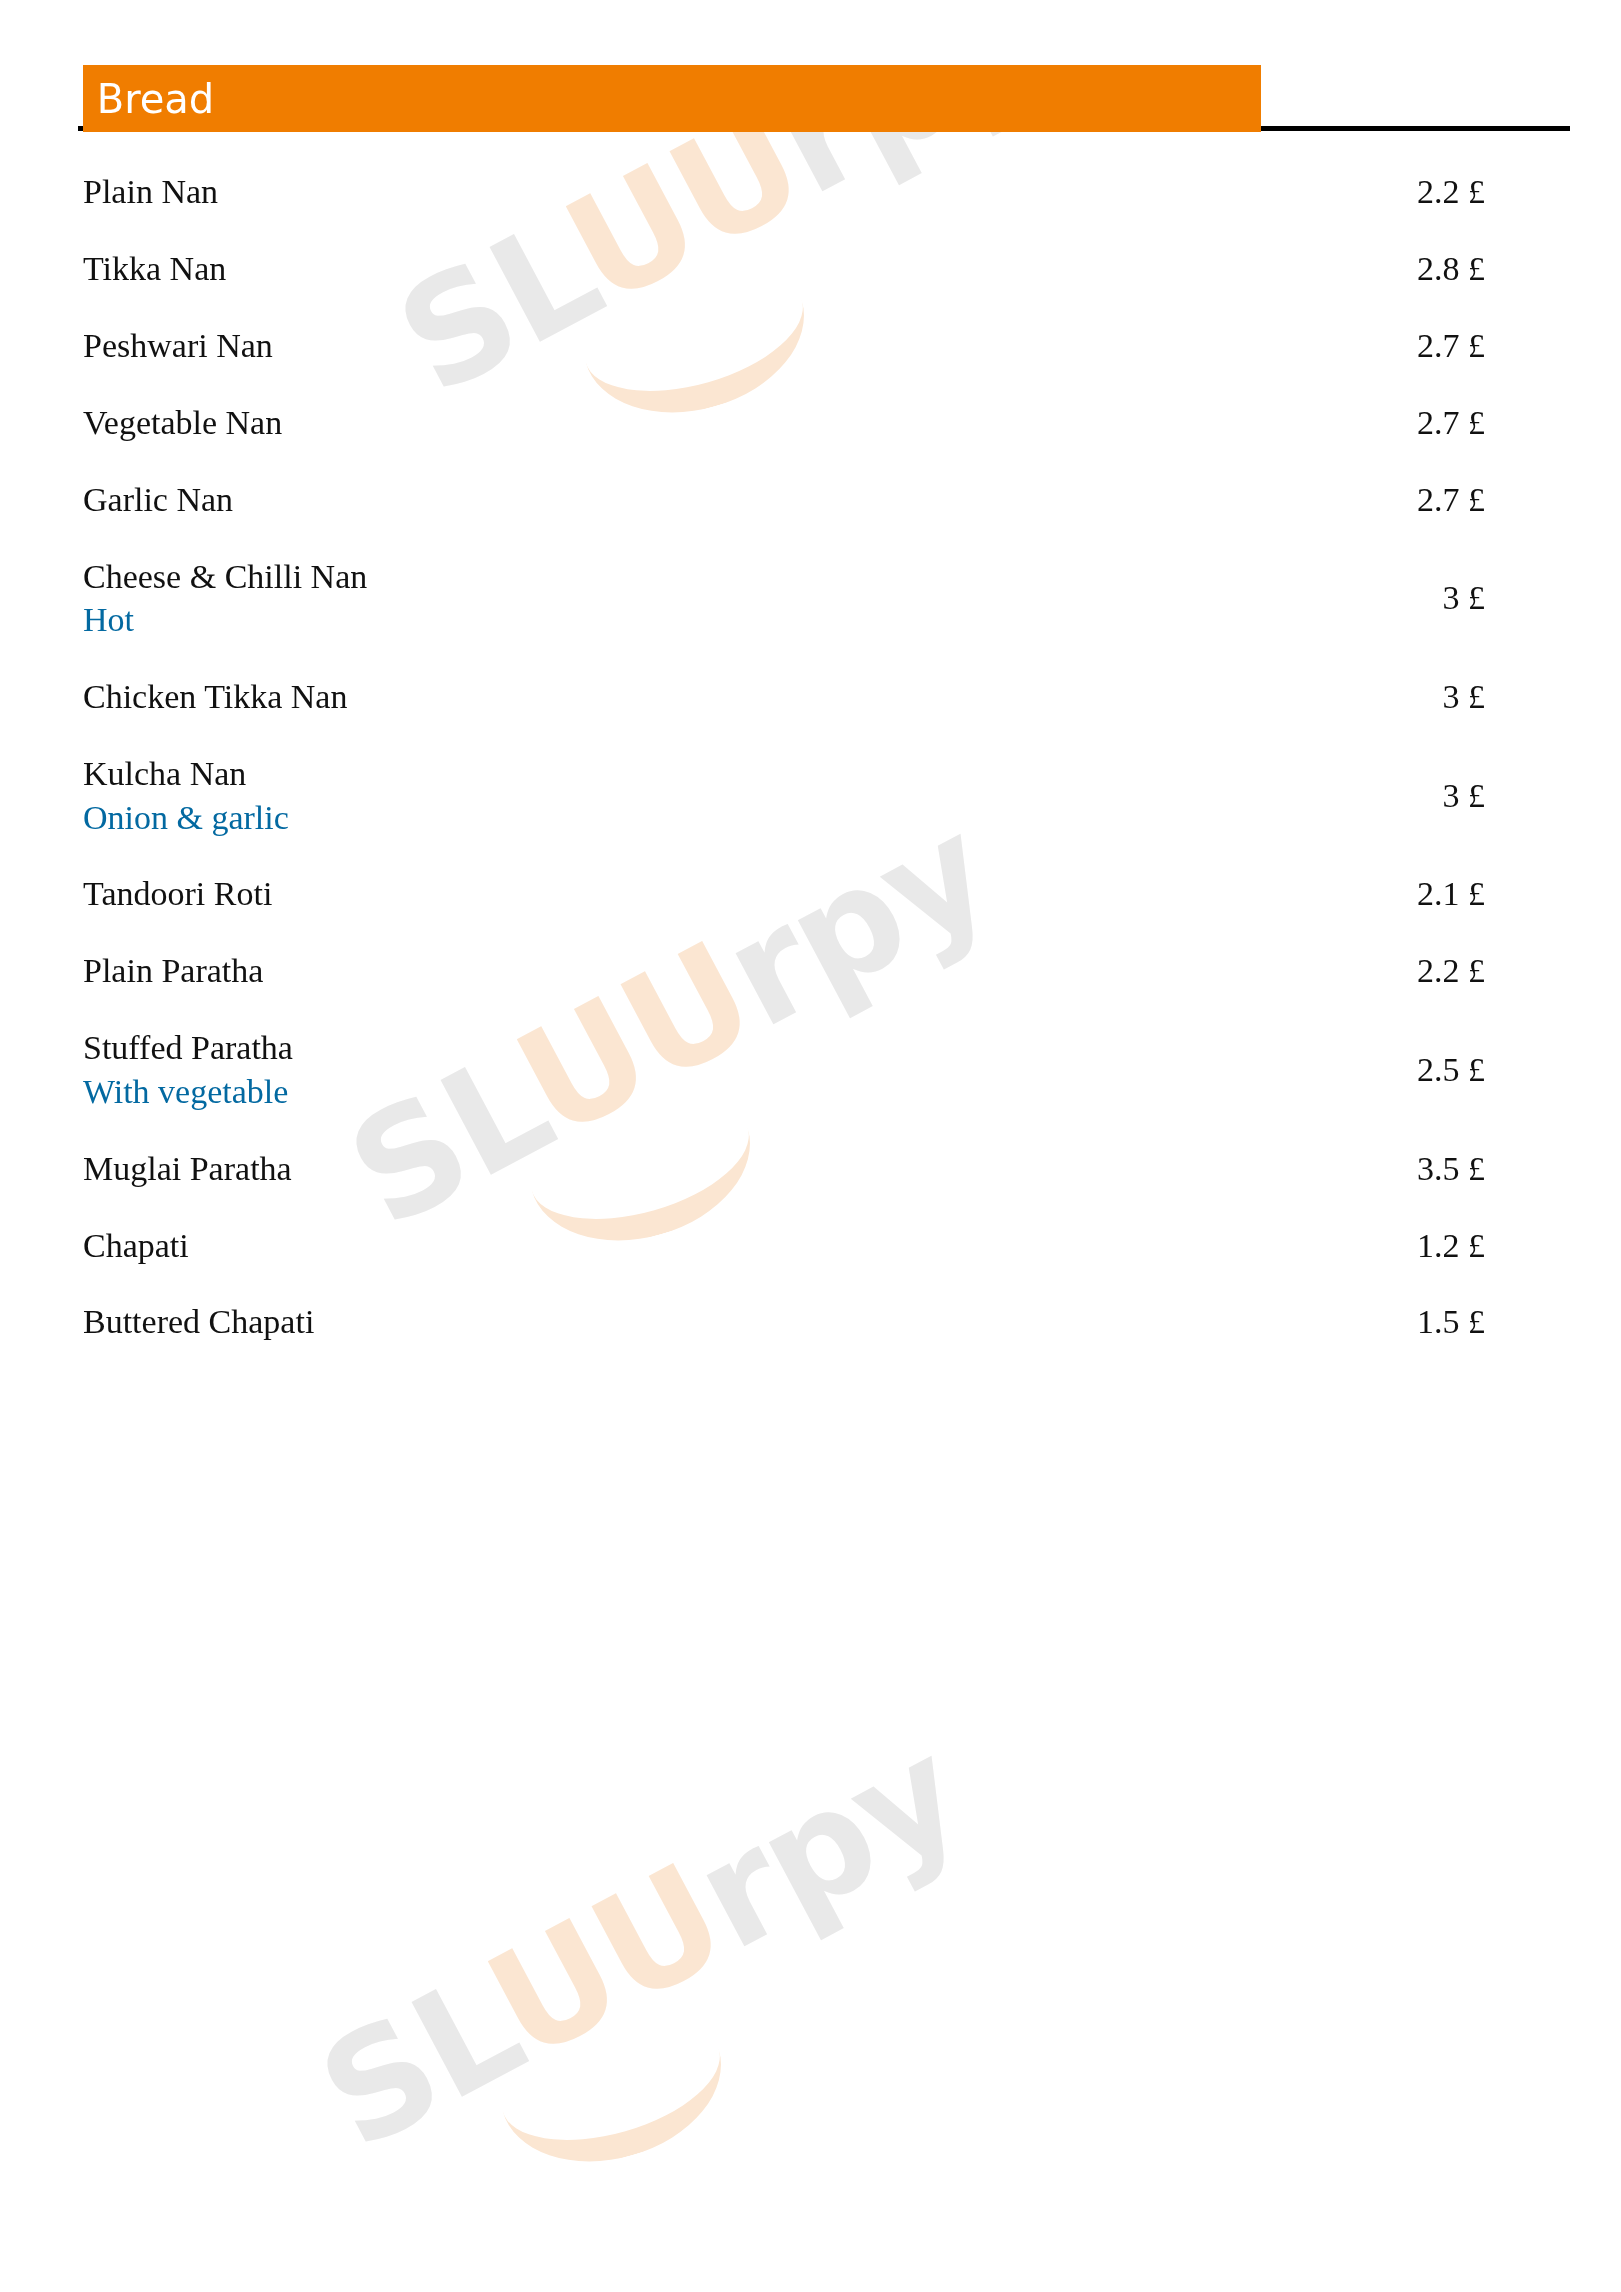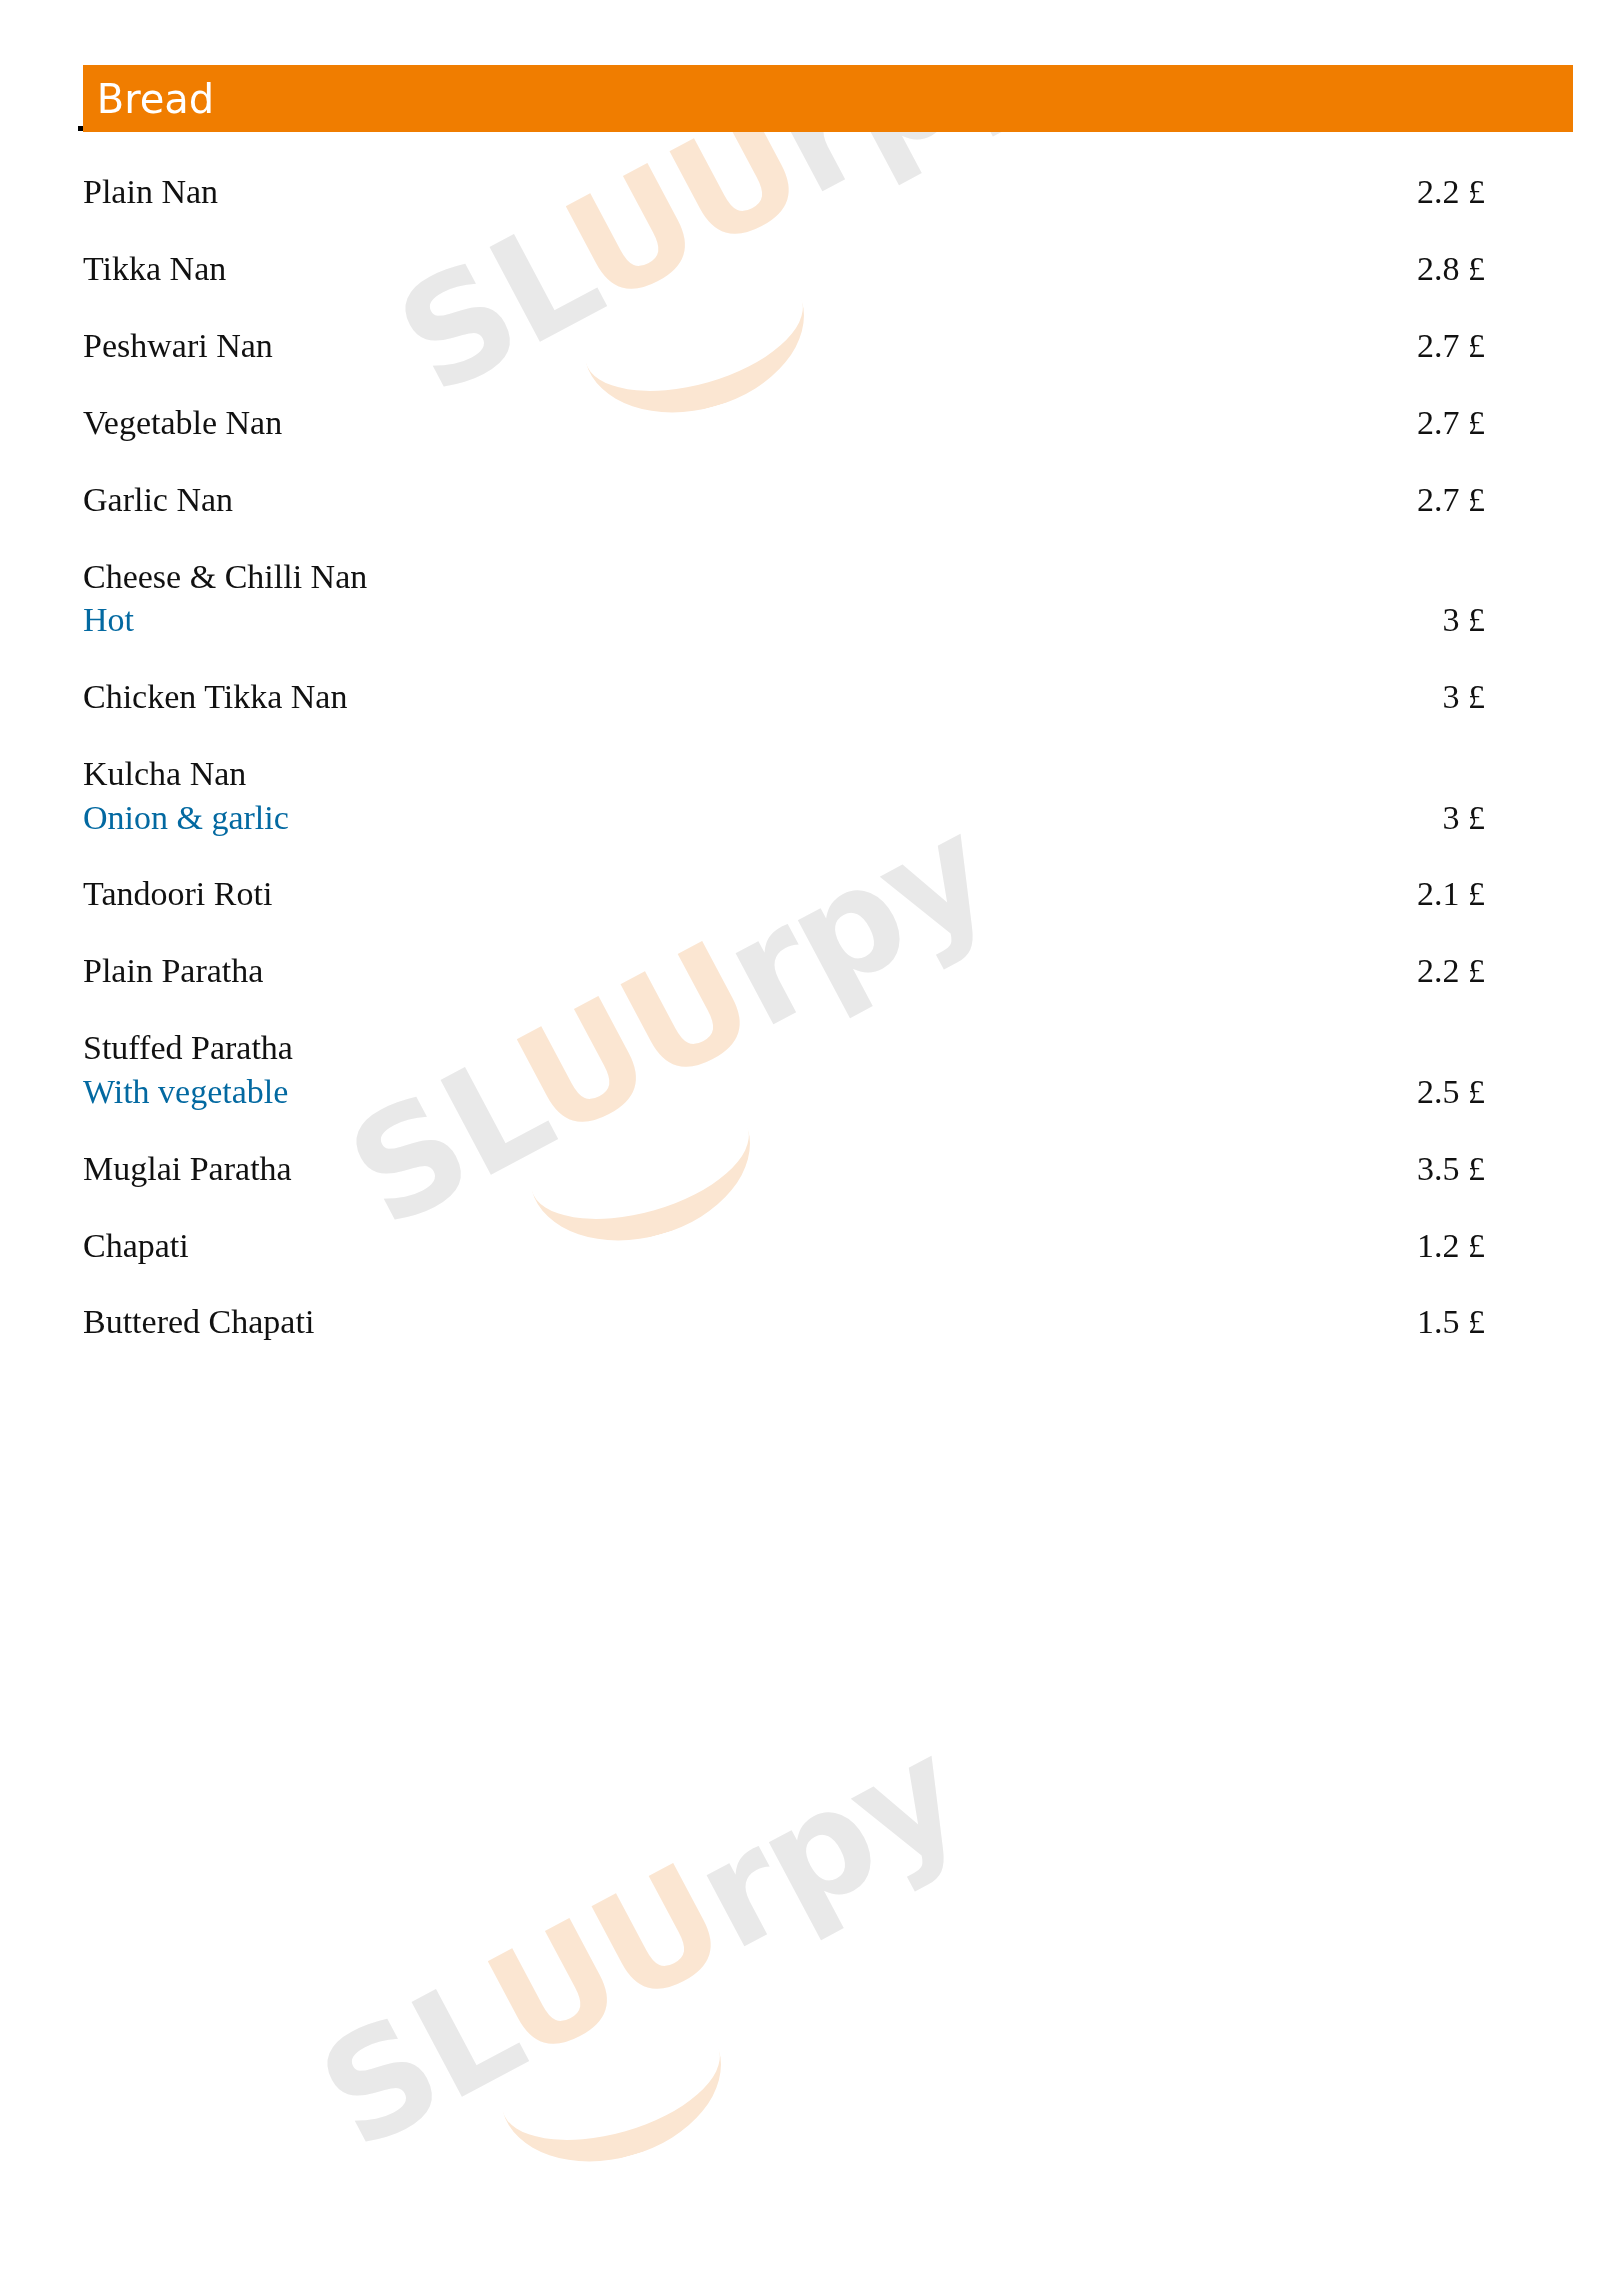--- a/index.html
+++ b/index.html
@@ -70,42 +70,42 @@
   .content {
     position: relative;
     z-index: 3;
     padding: 0 83px;
   }
 
   .section-header {
     margin-top: 65px;
     background: #f07d00;
     height: 67px;
-    width: 1490px;
+    width: 1178px;
     display: flex;
     align-items: center;
     padding-left: 13.7px;
     box-sizing: border-box;
   }
   .section-header-title {
     color: #ffffff;
     font-family: "DejaVu Sans", sans-serif;
     font-size: 40px;
     font-weight: normal;
     line-height: 1;
   }
 
   .menu-list {
     margin-top: 21.6px;
     width: 1402px;
   }
 
   .menu-item {
     display: flex;
-    align-items: flex-end;
+    align-items: center;
     justify-content: space-between;
     padding: 16.7px 0 16.7px 0;
   }
   .item-text {
     flex: 1 1 auto;
     padding-right: 39px;
   }
   .item-name {
     font-size: 34px;
     color: #111111;

